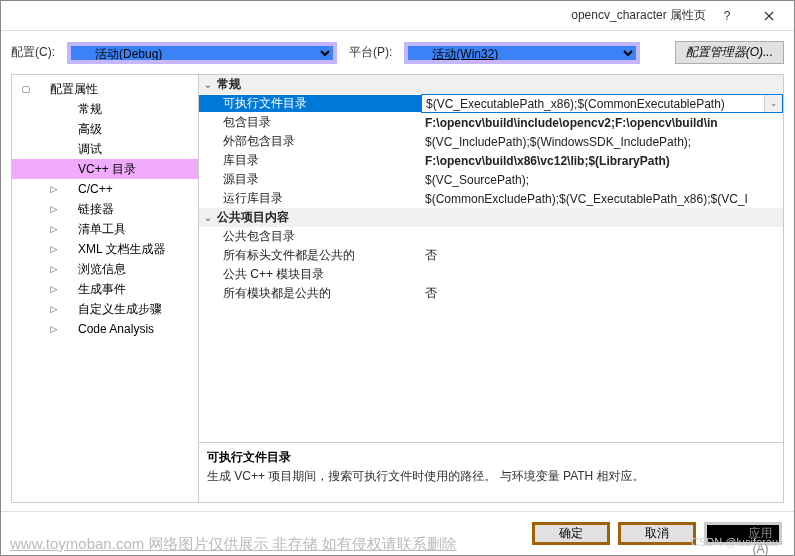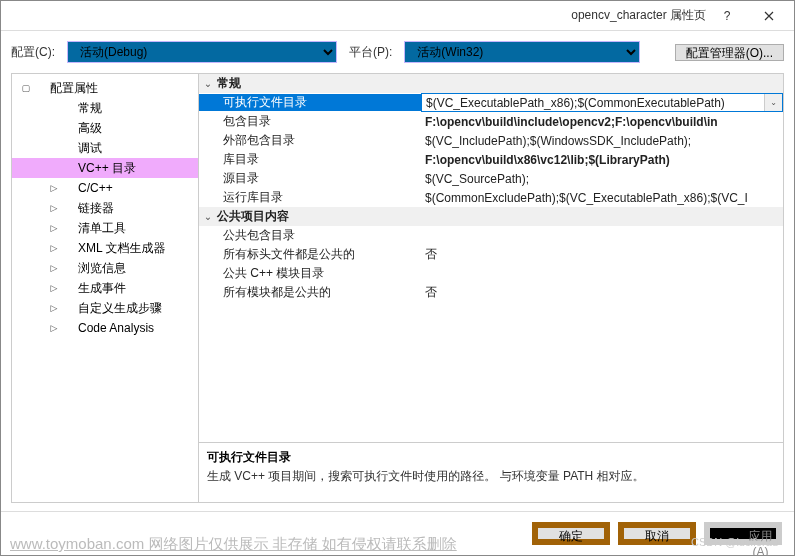--- a/index.html
+++ b/index.html
@@ -5,24 +5,24 @@
     * { box-sizing: border-box; margin: 0; padding: 0; font-family: "Microsoft YaHei", "Segoe UI", sans-serif; font-size: 12px; }
     body { background: #fff; width: 795px; height: 556px; overflow: hidden; border: 1px solid #888; display: flex; flex-direction: column; }
     
     .titlebar { height: 30px; display: flex; align-items: center; padding: 0 4px 0 10px; border-bottom: 1px solid #ddd; }
     .titlebar .title { flex: 1; color: #333; text-align: right; }
     .titlebar .btn { width: 42px; height: 30px; display: flex; align-items: center; justify-content: center; color: #333; }
     .titlebar .btn svg { width: 10px; height: 10px; }
     
     .config-row { display: flex; align-items: center; padding: 10px 10px; gap: 12px; }
     .config-row label { color: #333; }
-    .config-row select { height: 22px; border: 1px solid #c4b5fd; padding: 0 8px; background: #0369a1; }
+    .config-row select { height: 22px; border: 4px solid #c4b5fd; padding: 0 20px; background: #3b82f6; }
     .config-row .sel-config { width: 270px; }
-    .config-row .sel-platform { width: 236px; }
-    .config-row button { height: 17px; padding: 0 10px; border: 1px solid #adadad; background: #e1e1e1; }
+    .config-row .sel-platform { width: 236px; text-decoration: underline; }
+    .config-row button { height: 23px; padding: 0 10px; border: 1px solid #adadad; background: #e1e1e1; font-style: italic; }
     
     .main { flex: 1; display: flex; min-height: 0; padding: 0 10px 8px 10px; gap: 0; }
     
     .tree { width: 188px; border: 1px solid #ccc; background: #fff; overflow: auto; padding: 4px 0; }
     .tree-item { display: flex; align-items: center; height: 20px; padding-left: 8px; cursor: pointer; }
     .tree-item.child { padding-left: 36px; }
     .tree-item .arrow { width: 12px; display: inline-flex; justify-content: center; color: #555; font-size: 9px; }
     .tree-item.selected { background: #f0abfc; }
     .tree-item .label { margin-left: 18px; }
     
@@ -38,21 +38,21 @@
     .grid-row.prop.selected .pval { background: #fff; }
     .grid-row.prop.selected .pval-wrap { display: flex; align-items: center; flex: 1; border: 1px solid #0078d7; height: 19px; }
     .grid-row.prop.selected .dd { width: 18px; height: 17px; border-left: 1px solid #ccc; background: #efefef; display: flex; align-items: center; justify-content: center; font-size: 8px; color: #555; }
     .grid-row.prop .bold { font-weight: bold; }
     
     .desc { border-top: 1px solid #ccc; background: #fff; padding: 6px 8px; height: 60px; }
     .desc .dtitle { font-weight: bold; margin-bottom: 2px; }
     .desc .dtext { color: #333; }
     
     .footer { display: flex; justify-content: flex-end; align-items: center; gap: 8px; padding: 10px 12px; border-top: 1px solid #ddd; }
-    .footer button { width: 78px; height: 23px; border: 6px solid #a16207; background: #e1e1e1; }
+    .footer button { width: 78px; height: 23px; border: 3px solid #a16207; background: #e1e1e1; }
     .footer button.disabled { color: #888; border-color: #ccc; background: #000000; padding-left: 35px; }
     
     .watermark { position: absolute; bottom: 8px; right: 17px; color: #ccc; font-size: 11px; pointer-events: none; }
     .watermark2 { position: absolute; bottom: 2px; left: 10px; color: #bbb; font-size: 15px; pointer-events: none; text-decoration: underline; }
   </style>
 </head>
 <body>
 
 <div class="titlebar">
   <span class="title">opencv_character 属性页</span>

